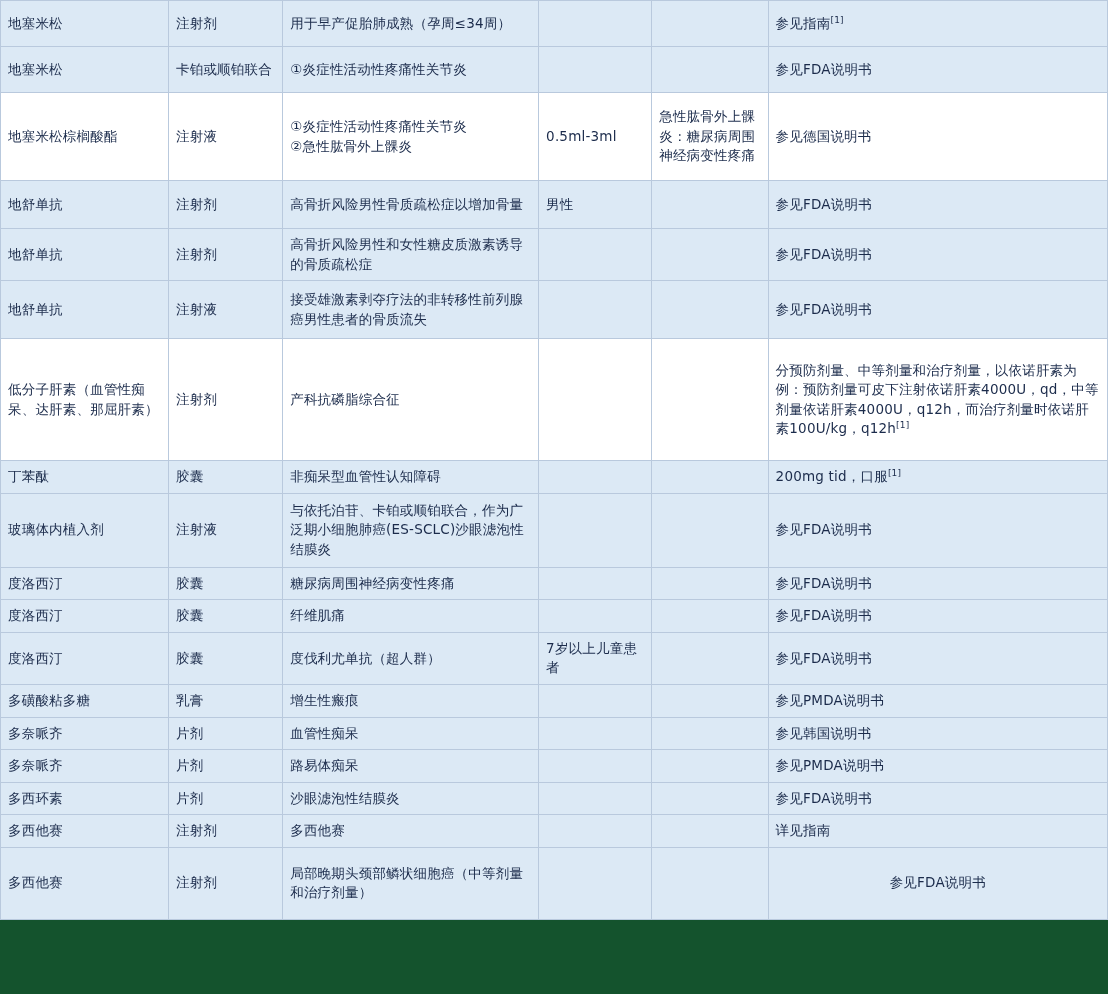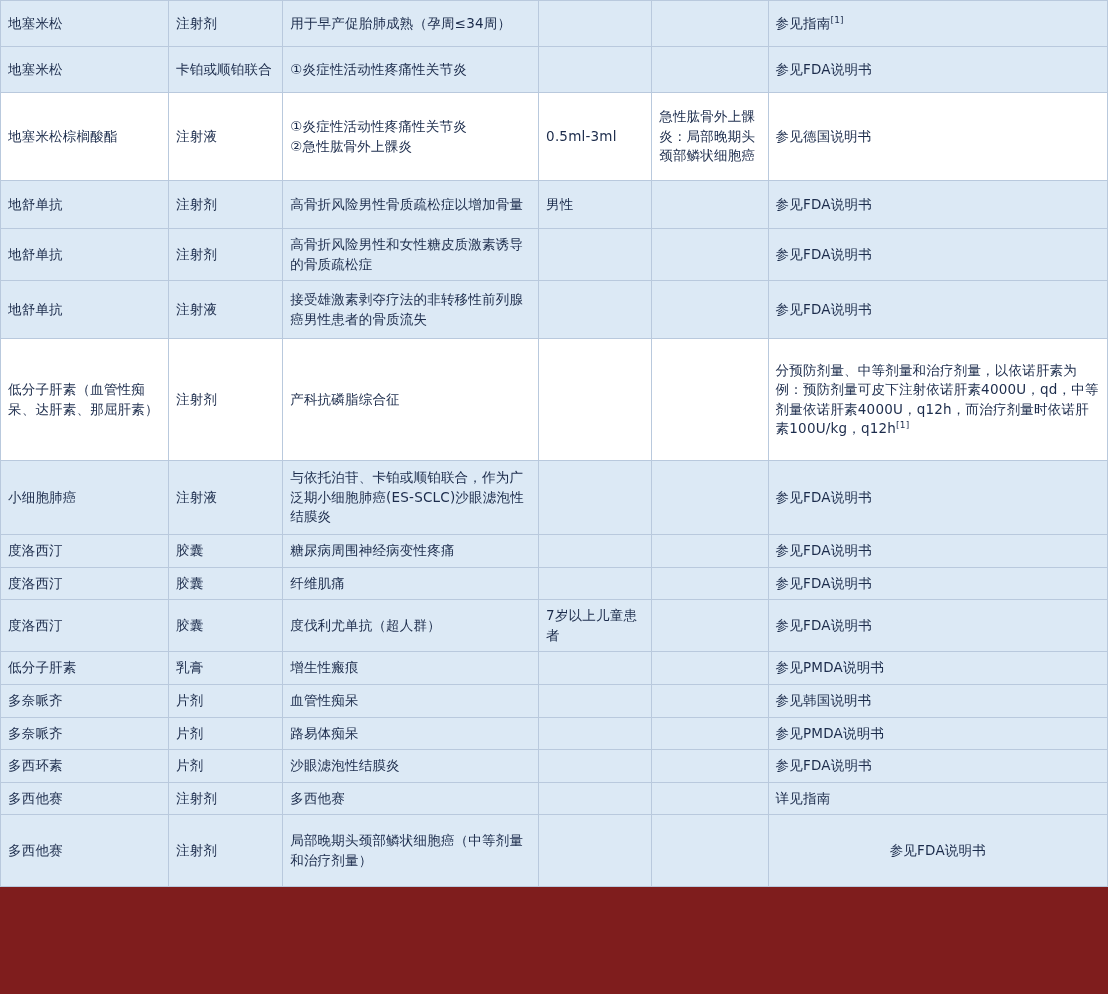--- a/index.html
+++ b/index.html
@@ -9,21 +9,21 @@
   }
   body {
     font-family: "DejaVu Sans", "Liberation Sans", sans-serif;
     color: #1b2b4b;
   }
   #sheet {
     width: 1108px;
     height: 994px;
     overflow: hidden;
     position: relative;
-    background: #7f1d1d;
+    background: #14532d;
   }
   table.drug-table {
     border-collapse: collapse;
     width: 1108px;
     table-layout: fixed;
   }
   table.drug-table col.c0 { width: 153px; }
   table.drug-table col.c1 { width: 104px; }
   table.drug-table col.c2 { width: 233px; }
   table.drug-table col.c3 { width: 103px; }
@@ -120,21 +120,21 @@
             <span class="cellwrap">注射液</span>
           </td>
           <td>
             <span class="cellwrap">①炎症性活动性疼痛性关节炎
 ②急性肱骨外上髁炎</span>
           </td>
           <td>
             <span class="cellwrap">0.5ml-3ml</span>
           </td>
           <td>
-            <span class="cellwrap">急性肱骨外上髁炎：局部晚期头颈部鳞状细胞癌</span>
+            <span class="cellwrap">急性肱骨外上髁炎：糖尿病周围神经病变性疼痛</span>
           </td>
           <td>
             <span class="cellwrap">参见德国说明书</span>
           </td>
         </tr>
         <tr class="shade" style="height: 48px;">
           <td>
             <span class="cellwrap">地舒单抗</span>
           </td>
           <td>
@@ -206,23 +206,43 @@
           <td>
             <span class="cellwrap"></span>
           </td>
           <td>
             <span class="cellwrap"></span>
           </td>
           <td>
             <span class="cellwrap">分预防剂量、中等剂量和治疗剂量，以依诺肝素为例：预防剂量可皮下注射依诺肝素4000U，qd，中等剂量依诺肝素4000U，q12h，而治疗剂量时依诺肝素100U/kg，q12h<sup>[1]</sup></span>
           </td>
         </tr>
+        <tr class="shade" style="height: 30px;">
+          <td>
+            <span class="cellwrap">丁苯酞</span>
+          </td>
+          <td>
+            <span class="cellwrap">胶囊</span>
+          </td>
+          <td>
+            <span class="cellwrap">非痴呆型血管性认知障碍</span>
+          </td>
+          <td>
+            <span class="cellwrap"></span>
+          </td>
+          <td>
+            <span class="cellwrap"></span>
+          </td>
+          <td>
+            <span class="cellwrap">200mg tid，口服<sup>[1]</sup></span>
+          </td>
+        </tr>
         <tr class="shade" style="height: 74px;">
           <td>
-            <span class="cellwrap">小细胞肺癌</span>
+            <span class="cellwrap">玻璃体内植入剂</span>
           </td>
           <td>
             <span class="cellwrap">注射液</span>
           </td>
           <td>
             <span class="cellwrap">与依托泊苷、卡铂或顺铂联合，作为广泛期小细胞肺癌(ES-SCLC)沙眼滤泡性结膜炎</span>
           </td>
           <td>
             <span class="cellwrap"></span>
           </td>
@@ -288,21 +308,21 @@
           </td>
           <td>
             <span class="cellwrap"></span>
           </td>
           <td>
             <span class="cellwrap">参见FDA说明书</span>
           </td>
         </tr>
         <tr class="shade" style="height: 26px;">
           <td>
-            <span class="cellwrap">低分子肝素</span>
+            <span class="cellwrap">多磺酸粘多糖</span>
           </td>
           <td>
             <span class="cellwrap">乳膏</span>
           </td>
           <td>
             <span class="cellwrap">增生性瘢痕</span>
           </td>
           <td>
             <span class="cellwrap"></span>
           </td>

